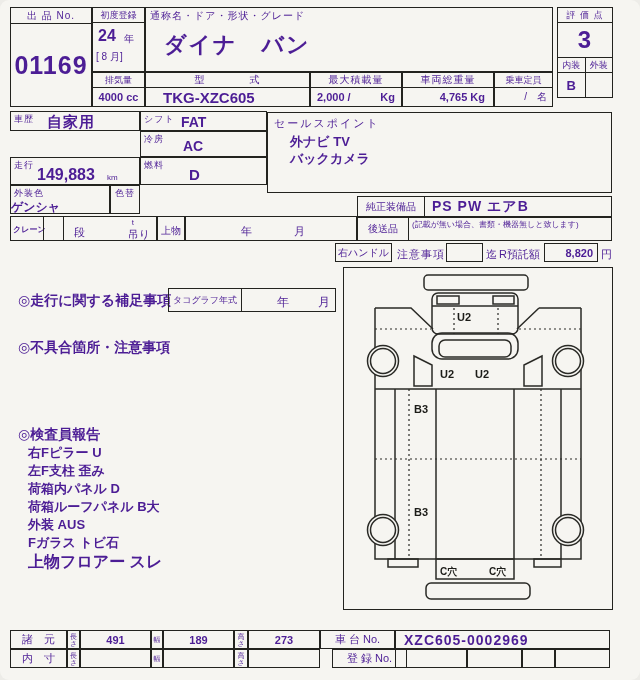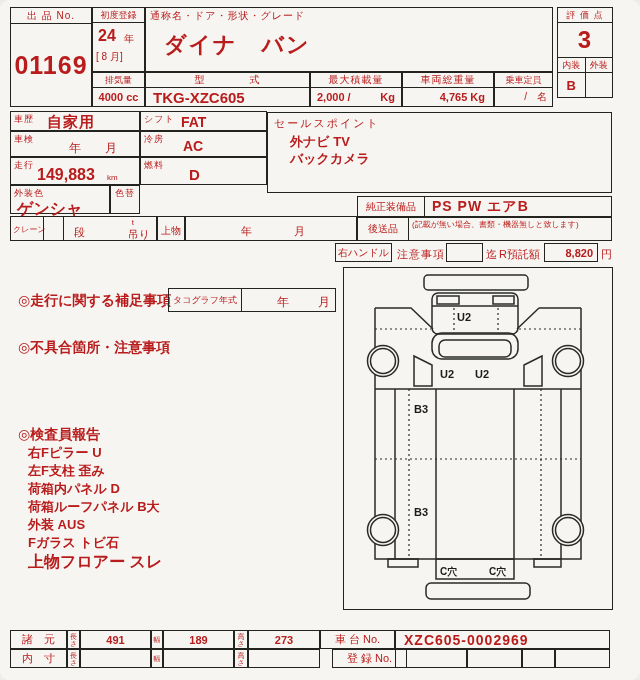--- a/index.html
+++ b/index.html
@@ -1,18 +1,18 @@
 <!DOCTYPE html>
 <html><head>
 <meta charset="utf-8">
 <style>
   html,body{margin:0;padding:0;}
   body{width:640px;height:680px;background:#edecE8;}
   .sheet{position:relative;width:640px;height:680px;background:#f6f5f1;
-         font-family:"Liberation Sans","DejaVu Sans",sans-serif;color:#b91c1c;overflow:hidden;border-radius:9px;}
+         font-family:"Liberation Sans","DejaVu Sans",sans-serif;color:#4c1d95;overflow:hidden;border-radius:9px;}
   .b{position:absolute;box-sizing:border-box;border:1.6px solid #23231f;}
   .t{position:absolute;white-space:pre;}
   .col{display:flex;flex-direction:column;height:100%;}
   .hcell{box-sizing:border-box;border-bottom:1.6px solid #23231f;display:flex;align-items:center;justify-content:center;font-size:10px;letter-spacing:1px;}
   .hopen{display:flex;align-items:center;font-size:10px;padding-left:4px;letter-spacing:1px;}
   .vcell{flex:1;display:flex;align-items:center;justify-content:center;font-weight:bold;}
   .lblc{position:absolute;top:1px;left:3px;font-size:9px;letter-spacing:1px;}
   .bold{font-weight:bold;}
   svg text{font-family:"Liberation Sans","DejaVu Sans",sans-serif;font-weight:bold;fill:#1c1c18;}
 </style>
@@ -61,21 +61,21 @@
 
   <div class="b" style="left:92px;top:72px;width:53px;height:35px;">
     <div class="col">
       <div class="hcell" style="height:15px;font-size:9px;letter-spacing:0;">排気量</div>
       <div class="vcell" style="font-size:11px;">4000 cc</div>
     </div>
   </div>
   <div class="b" style="left:145px;top:72px;width:165px;height:35px;">
     <div class="col">
       <div class="hcell" style="height:15px;">型　　　　式</div>
-      <div class="vcell" style="justify-content:flex-start;padding-left:7px;font-size:15px;">TKG-XZC605</div>
+      <div class="vcell" style="justify-content:flex-start;padding-left:17px;font-size:15px;">TKG-XZC605</div>
     </div>
   </div>
   <div class="b" style="left:310px;top:72px;width:92px;height:35px;">
     <div class="col">
       <div class="hcell" style="height:15px;">最大積載量</div>
       <div class="vcell" style="justify-content:space-between;padding:0 6px;font-size:11px;">
         <span>2,000 /</span>
         <span>Kg</span>
       </div>
     </div>
@@ -95,48 +95,44 @@
 
   <div class="b" style="left:10px;top:111px;width:130px;height:20px;">
     <span class="lblc">車歴</span>
     <span class="t bold" style="left:36px;top:1px;font-size:15px;letter-spacing:1px;">自家用</span>
   </div>
   <div class="b" style="left:140px;top:111px;width:127px;height:20px;">
     <span class="lblc">シフト</span>
     <span class="t bold" style="left:40px;top:2px;font-size:14px;">FAT</span>
   </div>
 
-  <div class="b" style="left:10px;top:131px;width:130px;height:26px;">
-    <span class="lblc">車検</span>
-    <span class="t" style="left:58px;top:8px;font-size:12px;letter-spacing:6px;">年　月</span>
-  </div>
   <div class="b" style="left:140px;top:131px;width:127px;height:26px;">
     <span class="lblc">冷房</span>
     <span class="t bold" style="left:42px;top:6px;font-size:14px;">AC</span>
   </div>
 
   <div class="b" style="left:10px;top:157px;width:130px;height:28px;">
     <span class="lblc">走行</span>
     <span class="t bold" style="left:26px;top:8px;font-size:16px;">149,883</span>
     <span class="t" style="left:96px;top:15px;font-size:8px;">km</span>
   </div>
   <div class="b" style="left:140px;top:157px;width:127px;height:28px;">
     <span class="lblc">燃料</span>
     <span class="t bold" style="left:48px;top:8px;font-size:15px;">D</span>
   </div>
 
   <div class="b" style="left:10px;top:185px;width:100px;height:29px;">
     <span class="lblc">外装色</span>
-    <span class="t bold" style="left:6px;top:13px;font-size:16px;">ゲンシャ</span>
+    <span class="t bold" style="left:0;top:13px;font-size:12px;">ゲンシャ</span>
   </div>
   <div class="b" style="left:110px;top:185px;width:30px;height:29px;">
     <span class="lblc" style="left:4px;">色替</span>
   </div>
 
-  <div class="b" style="left:10px;top:216px;width:54px;height:25px;">
+  <div class="b" style="left:10px;top:216px;width:54px;height:25px;font-weight:bold;">
     <span class="t" style="left:2px;top:7px;font-size:8px;">クレーン</span>
   </div>
   <div class="b" style="left:43px;top:216px;width:114px;height:25px;">
     <span class="t" style="left:30px;top:8px;font-size:11px;">段</span>
     <span class="t" style="right:22px;top:1px;font-size:8px;">t</span>
     <span class="t" style="right:6px;top:10px;font-size:11px;">吊り</span>
   </div>
   <div class="b" style="left:157px;top:216px;width:28px;height:25px;">
     <span class="t" style="left:3px;top:7px;font-size:10px;">上物</span>
   </div>

